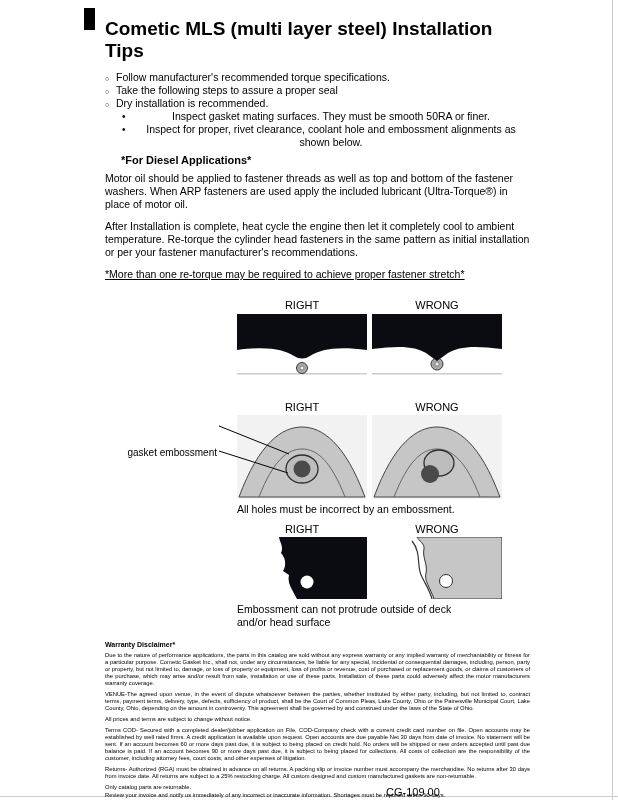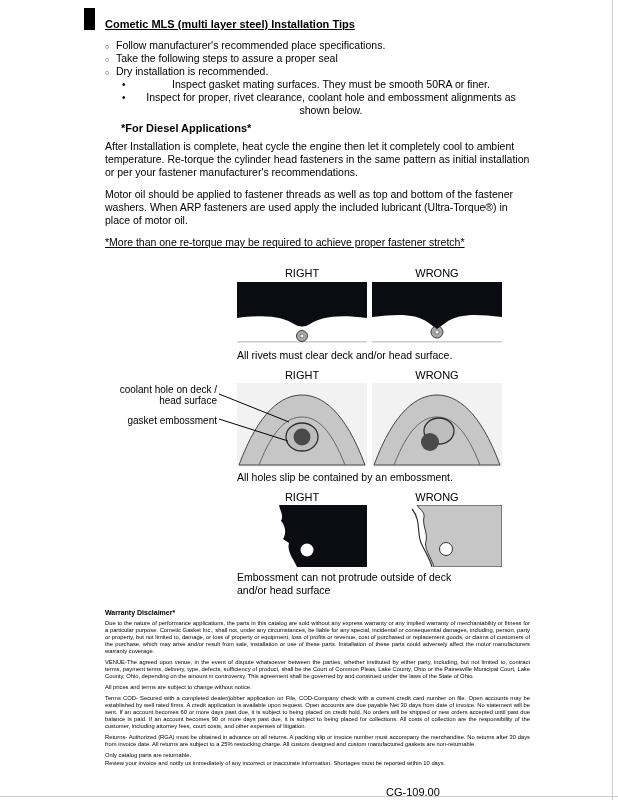--- a/index.html
+++ b/index.html
@@ -10,21 +10,21 @@
     background: #fff;
     font-family: "Liberation Sans", sans-serif;
     color: #000;
     overflow: hidden;
   }
   .scan-right { position:absolute; top:0; bottom:0; right:5px; width:1px; background:#ccc; }
   .scan-bottom { position:absolute; left:0; right:0; bottom:3px; height:1px; background:#ccc; }
   .corner-mark { position:absolute; left:84px; top:8px; width:11px; height:22px; background:#000; }
   .content { position:relative; padding:18px 88px 0 105px; }
 
-  h1 { font-size:11px; font-weight:bold; text-decoration:underline; margin:0 0 9px 0; }
+  h1 { font-size:19px; font-weight:bold; margin:0 0 9px 0; }
   ul.tips { list-style:none; margin:0 0 4px 0; padding:0; }
   ul.tips li { font-size:10.5px; line-height:13px; position:relative; padding-left:11px; }
   ul.tips li.b1::before { content:"○"; position:absolute; left:0; top:1px; font-size:7px; }
   ul.tips li.b2 { margin-left:16px;text-align:center; }
   ul.tips li.b2::before { content:"•"; position:absolute; left:1px; top:0; font-size:10px; }
   h2 { font-size:11px; font-weight:bold; margin:5px 0 6px 16px; }
   p.body { font-size:10.5px; line-height:13px; margin:0 0 9px 0; max-width:432px; }
   p.note { margin-bottom:18px;text-decoration:underline; }
 
   .diagrams { position:relative; height:332px; margin-top:4px; }
@@ -46,30 +46,30 @@
 
 <div class="page">
   <div class="corner-mark"></div>
   <div class="scan-right"></div>
   <div class="scan-bottom"></div>
 
   <div class="content">
     <h1>Cometic MLS (multi layer steel) Installation Tips</h1>
 
     <ul class="tips">
-      <li class="b1">Follow manufacturer's recommended place specifications.</li>
+      <li class="b1">Follow manufacturer's recommended torque specifications.</li>
       <li class="b1">Take the following steps to assure a proper seal</li>
       <li class="b1">Dry installation is recommended.</li>
       <li class="b2">Inspect gasket mating surfaces.  They must be smooth 50RA or finer.</li>
       <li class="b2">Inspect for proper, rivet clearance, coolant hole and embossment alignments as shown below.</li>
     </ul>
 
     <h2>*For Diesel Applications*</h2>
+    <p class="body">Motor oil should be applied to fastener threads as well as top and bottom of the fastener washers. When ARP fasteners are used apply the included lubricant (Ultra-Torque®) in place of motor oil.</p>
     <p class="body">After Installation is complete, heat cycle the engine then let it completely cool to ambient temperature. Re-torque the cylinder head fasteners in the same pattern as initial installation or per your fastener manufacturer's recommendations.</p>
-    <p class="body">Motor oil should be applied to fastener threads as well as top and bottom of the fastener washers. When ARP fasteners are used apply the included lubricant (Ultra-Torque®) in place of motor oil.</p>
     <p class="body note">*More than one re-torque may be required to achieve proper fastener stretch*</p>
 
     <div class="diagrams">
 
       <div class="hdr" style="top:0;left:132px">RIGHT</div>
       <div class="hdr" style="top:0;left:267px">WRONG</div>
 
       <svg class="panel" style="top:15px;left:132px" width="130" height="62" viewBox="0 0 130 62">
         <rect width="130" height="62" fill="#ffffff"></rect>
         <rect y="59" width="130" height="1.5" fill="#cccccc"></rect>
@@ -79,50 +79,48 @@
       </svg>
 
       <svg class="panel" style="top:15px;left:267px" width="130" height="62" viewBox="0 0 130 62">
         <rect width="130" height="62" fill="#ffffff"></rect>
         <rect y="59" width="130" height="1.5" fill="#cccccc"></rect>
         <circle cx="65" cy="50" r="6" fill="#a8a8a8" stroke="#3c3c3c" stroke-width="1"></circle>
         <circle cx="65" cy="50" r="2.1" fill="#eeeeee" stroke="#666666" stroke-width="0.7"></circle>
         <path d="M0,0 H130 V35 C100,31 86,33 76,39 L65,47 L54,39 C44,33 30,31 0,35 Z" fill="#0b0b12"></path>
       </svg>
 
-      <div class="cap" style="top:82px">All rivets must clear deck and/or head surface.</div>
 
       <div class="hdr" style="top:102px;left:132px">RIGHT</div>
       <div class="hdr" style="top:102px;left:267px">WRONG</div>
 
       <svg class="panel" style="top:116px;left:132px" width="130" height="84" viewBox="0 0 130 84">
         <rect width="130" height="84" fill="#f2f2f2"></rect>
         <path d="M2,82 C22,28 45,12 65,12 C85,12 108,28 128,82 Z" fill="#c6c6c6" stroke="#444444" stroke-width="1"></path>
         <path d="M22,82 C36,46 50,34 65,34 C80,34 94,46 108,82" fill="none" stroke="#666666" stroke-width="1"></path>
         <ellipse cx="65" cy="54" rx="16" ry="14" fill="#bdbdbd" stroke="#2e2e2e" stroke-width="1.3"></ellipse>
         <circle cx="65" cy="54" r="8.5" fill="#4a4a4a"></circle>
       </svg>
 
       <svg class="panel" style="top:116px;left:267px" width="130" height="84" viewBox="0 0 130 84">
         <rect width="130" height="84" fill="#f2f2f2"></rect>
         <path d="M2,82 C22,28 45,12 65,12 C85,12 108,28 128,82 Z" fill="#c6c6c6" stroke="#444444" stroke-width="1"></path>
         <path d="M22,82 C36,46 50,34 65,34 C80,34 94,46 108,82" fill="none" stroke="#666666" stroke-width="1"></path>
         <ellipse cx="67" cy="48" rx="15" ry="13" fill="#bdbdbd" stroke="#2e2e2e" stroke-width="1.3"></ellipse>
         <circle cx="58" cy="59" r="9" fill="#4a4a4a"></circle>
       </svg>
 
-      <div class="r2label" style="top:117px">coolant hole on deck / head surface</div>
       <div class="r2label" style="top:148px">gasket embossment</div>
 
       <svg class="overlay" viewBox="0 0 400 332">
         <line x1="114" y1="127" x2="184" y2="155" stroke="#000" stroke-width="1"></line>
         <line x1="114" y1="152" x2="183" y2="174" stroke="#000" stroke-width="1"></line>
       </svg>
 
-      <div class="cap" style="top:204px">All holes slip be contained by an embossment.</div>
+      <div class="cap" style="top:204px">All holes must be incorrect by an embossment.</div>
 
       <div class="hdr" style="top:224px;left:132px">RIGHT</div>
       <div class="hdr" style="top:224px;left:267px">WRONG</div>
 
       <svg class="panel" style="top:238px;left:132px" width="130" height="62" viewBox="0 0 130 62">
         <rect width="130" height="62" fill="#ffffff"></rect>
         <path d="M42,0 H130 V62 H60 C55,52 50,46 52,38 L46,34 C50,28 48,20 44,16 C47,10 43,6 42,0 Z" fill="#0b0b12"></path>
         <circle cx="70" cy="45" r="6.5" fill="#ffffff"></circle>
       </svg>
 

